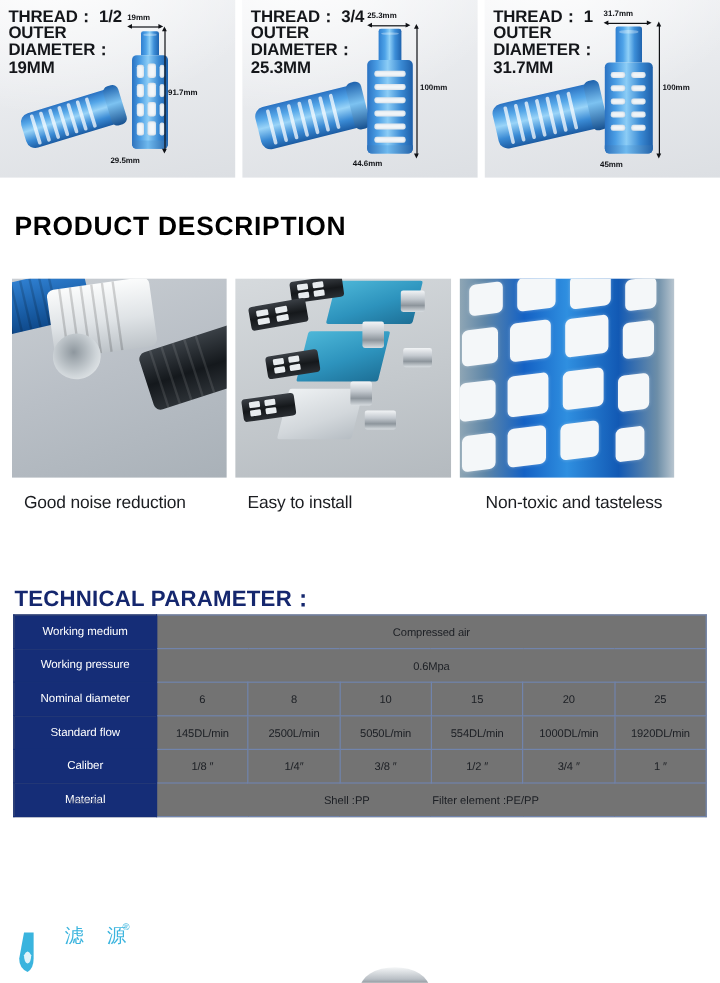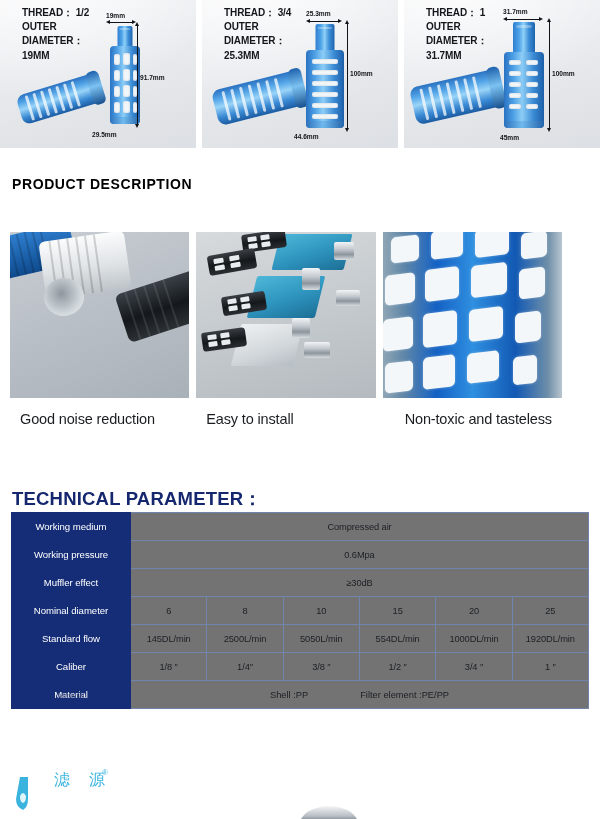--- a/index.html
+++ b/index.html
@@ -17,22 +17,22 @@
   .spec-panel{
     position:relative;flex:1;height:148px;overflow:hidden;
     background:linear-gradient(168deg,#f3f4f6 0%,#e9ebee 42%,#dcdfe3 100%);
   }
   .spec-panel .sheen{
     position:absolute;left:-20%;top:-40%;width:150%;height:120%;
     background:radial-gradient(ellipse at 30% 20%, rgba(255,255,255,.85), rgba(255,255,255,0) 60%);
     pointer-events:none;
   }
   .spec-text{
-    position:absolute;left:22px;top:6px;width:108px;z-index:6;
-    color:#14161a;font-weight:700;font-size:10px;line-height:14.2px;
+    position:absolute;left:7px;top:6px;width:108px;z-index:6;
+    color:#14161a;font-weight:700;font-size:14px;line-height:14.2px;
     letter-spacing:-.1px;
   }
   .spec-text .l1{white-space:nowrap;}
 
   
   .mf{position:absolute;z-index:4;}
   .mf .neck{
     position:absolute;left:50%;transform:translateX(-50%);
     background:linear-gradient(90deg,#2f7fd0 0%,#4ea3e8 28%,#8fd0f7 48%,#3c8ed8 72%,#1f63ae 100%);
     border-radius:2px 2px 0 0;
@@ -83,21 +83,21 @@
   .arw.up{border-left:2.6px solid transparent;border-right:2.6px solid transparent;border-bottom:4px solid #101216;}
   .arw.down{border-left:2.6px solid transparent;border-right:2.6px solid transparent;border-top:4px solid #101216;}
   .arw.left{border-top:2.6px solid transparent;border-bottom:2.6px solid transparent;border-right:4px solid #101216;}
   .arw.right{border-top:2.6px solid transparent;border-bottom:2.6px solid transparent;border-left:4px solid #101216;}
 
   
   .section-title{
     position:absolute;left:12px;color:#000000;
     font-weight:700;letter-spacing:.6px;
   }
-  #product-desc-title{top:176px;font-size:14px;font-family:"Liberation Sans","DejaVu Sans",sans-serif;}
+  #product-desc-title{top:176px;font-size:22px;font-family:"Liberation Sans","DejaVu Sans",sans-serif;}
   #tech-param-title{top:486px;font-size:18.5px;color:#15276e;letter-spacing:.2px;}
 
   .feature-row{
     position:absolute;left:10px;top:232px;width:552px;height:208px;
     display:flex;gap:7px;justify-content:space-between;
   }
   .feature-card{position:relative;flex:1;height:100%;overflow:hidden;background:#fff;}
   .feature-img{position:relative;width:100%;height:166px;overflow:hidden;}
   .feature-cap{
     height:42px;display:flex;align-items:center;
@@ -449,24 +449,20 @@
 
 <table class="tbl">
   <tbody>
       <tr>
     <td class="rowhead">Working medium</td>
     <td class="merged" colspan="6">Compressed air</td>
   </tr>
   <tr>
     <td class="rowhead">Working pressure</td>
     <td class="merged" colspan="6">0.6Mpa</td>
-  </tr>
-  <tr>
-    <td class="rowhead">Muffler effect</td>
-    <td class="merged" colspan="6">≥30dB</td>
   </tr>
   <tr>
     <td class="rowhead">Nominal diameter</td>
     <td>6</td>
     <td>8</td>
     <td>10</td>
     <td>15</td>
     <td>20</td>
     <td>25</td>
   </tr>

